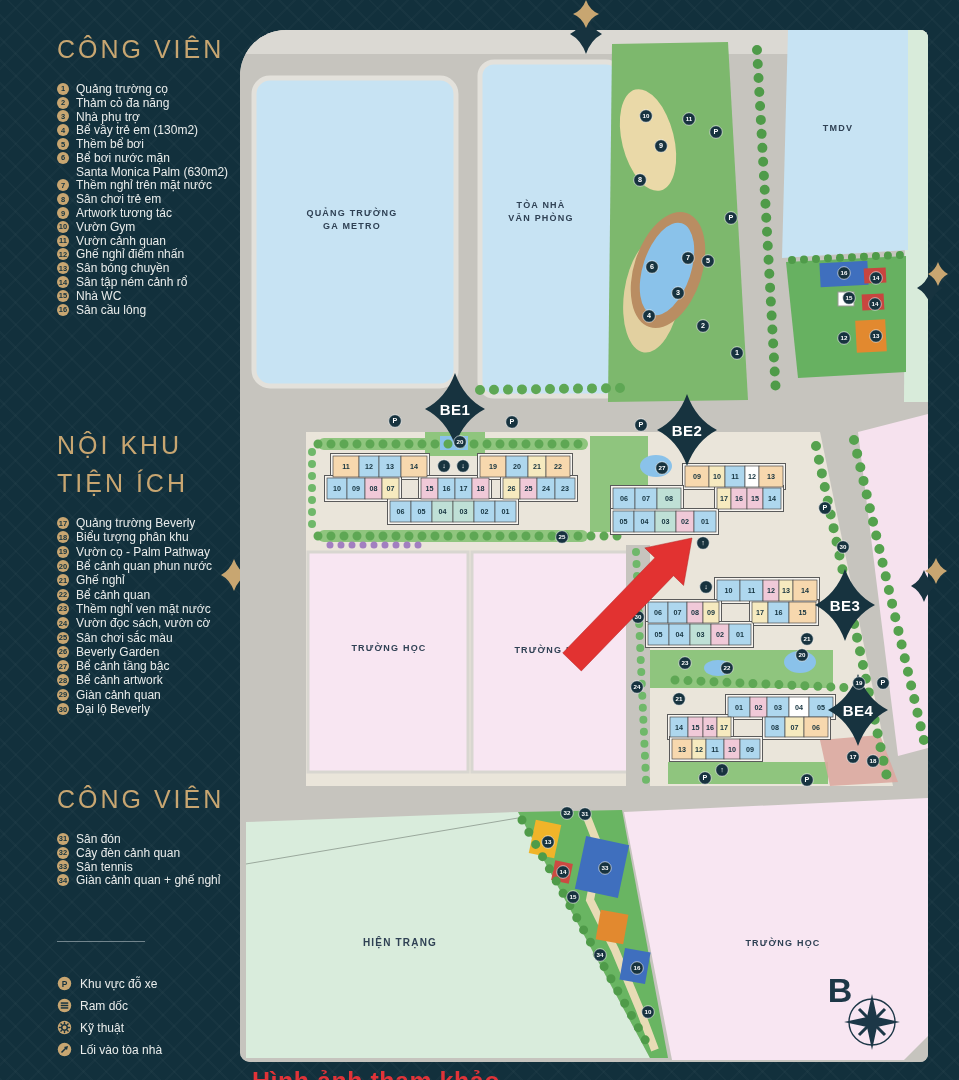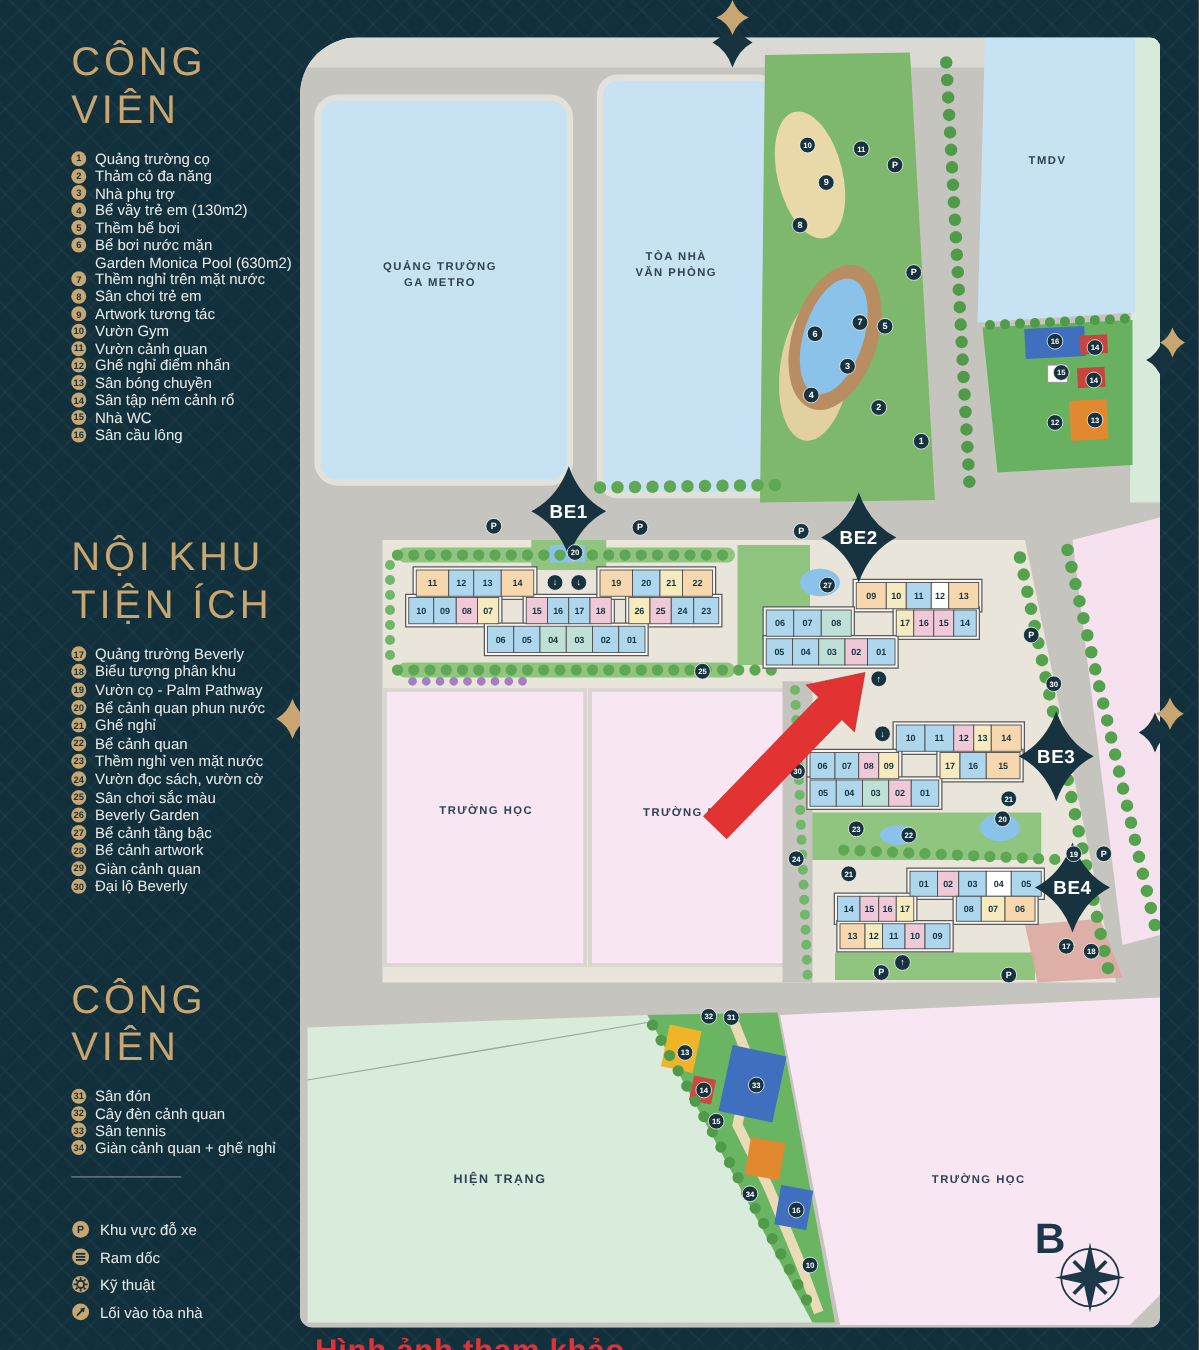--- a/index.html
+++ b/index.html
@@ -7,21 +7,21 @@
     width:959px;height:1080px;position:relative;overflow:hidden;
     background-color:#12303c;
     background-image:
       repeating-linear-gradient(45deg, rgba(255,255,255,0.025) 0 2px, transparent 2px 16px),
       repeating-linear-gradient(-45deg, rgba(255,255,255,0.02) 0 2px, transparent 2px 16px);
     font-family:"Liberation Sans",sans-serif;
   }
   .sidebar{position:absolute;left:0;top:0;width:240px;height:1080px;}
   .sec{position:absolute;left:57px;right:6px;}
   .sec-1{top:30px;} .sec-2{top:426px;} .sec-3{top:780px;}
-  .s-title{color:#c8a671;font-size:32px;letter-spacing:3px;line-height:38px;font-weight:400;margin-bottom:14px;}
+  .s-title{color:#c8a671;font-size:25px;letter-spacing:3px;line-height:38px;font-weight:400;margin-bottom:14px;}
   .s-list .item{display:flex;align-items:center;gap:7px;height:13.8px;}
   .sec-2 .s-list .item{height:14.3px;}
   .badge{flex:0 0 12px;width:12px;height:12px;border-radius:50%;background:#c8a671;color:#14323e;
          font-size:7.5px;font-weight:bold;display:flex;align-items:center;justify-content:center;}
   .badge.empty{background:transparent;}
   .lbl{color:#e9eceb;font-size:12px;white-space:nowrap;}
   .divider{position:absolute;left:57px;top:941px;width:88px;height:1px;background:#8a9aa0;opacity:.8;}
   .symbols{position:absolute;left:57px;top:976px;}
   .symrow{display:flex;align-items:center;gap:8px;margin-bottom:7px;}
   .map{position:absolute;left:240px;top:30px;width:688px;height:1032px;
@@ -58,21 +58,21 @@
         <div class="item">
           <span class="badge">5</span>
           <span class="lbl">Thềm bể bơi</span>
         </div>
         <div class="item">
           <span class="badge">6</span>
           <span class="lbl">Bể bơi nước mặn</span>
         </div>
         <div class="item">
           <span class="badge empty"></span>
-          <span class="lbl">Garden Monica Pool (630m2)</span>
+          <span class="lbl">Santa Monica Palm (630m2)</span>
         </div>
         <div class="item">
           <span class="badge">7</span>
           <span class="lbl">Thềm nghỉ trên mặt nước</span>
         </div>
         <div class="item">
           <span class="badge">8</span>
           <span class="lbl">Sân chơi trẻ em</span>
         </div>
         <div class="item">

